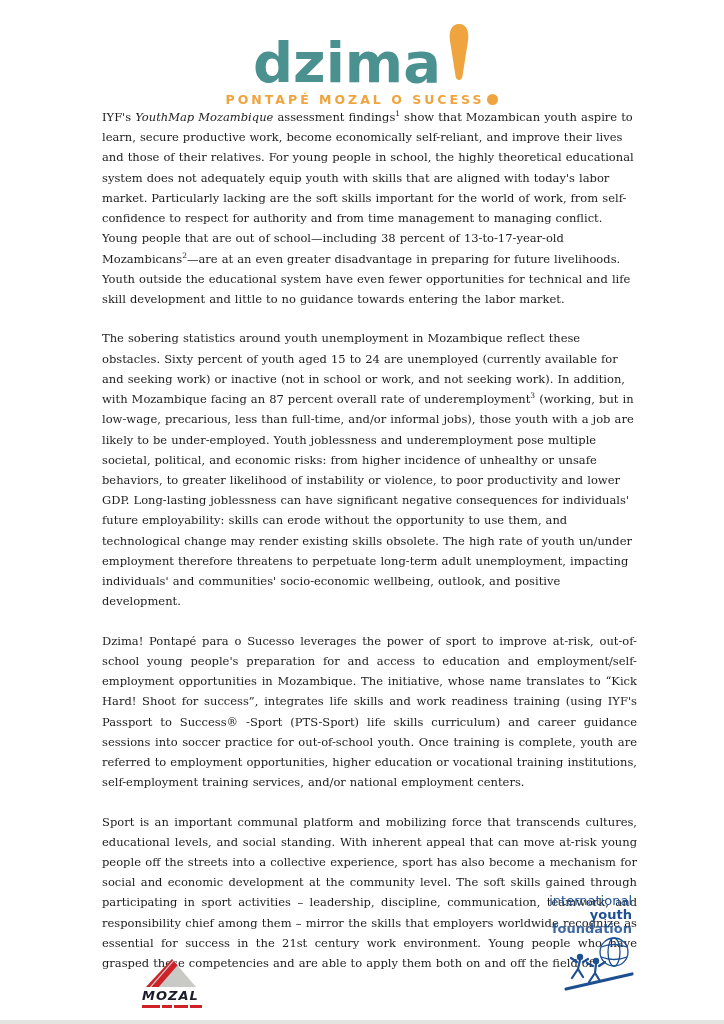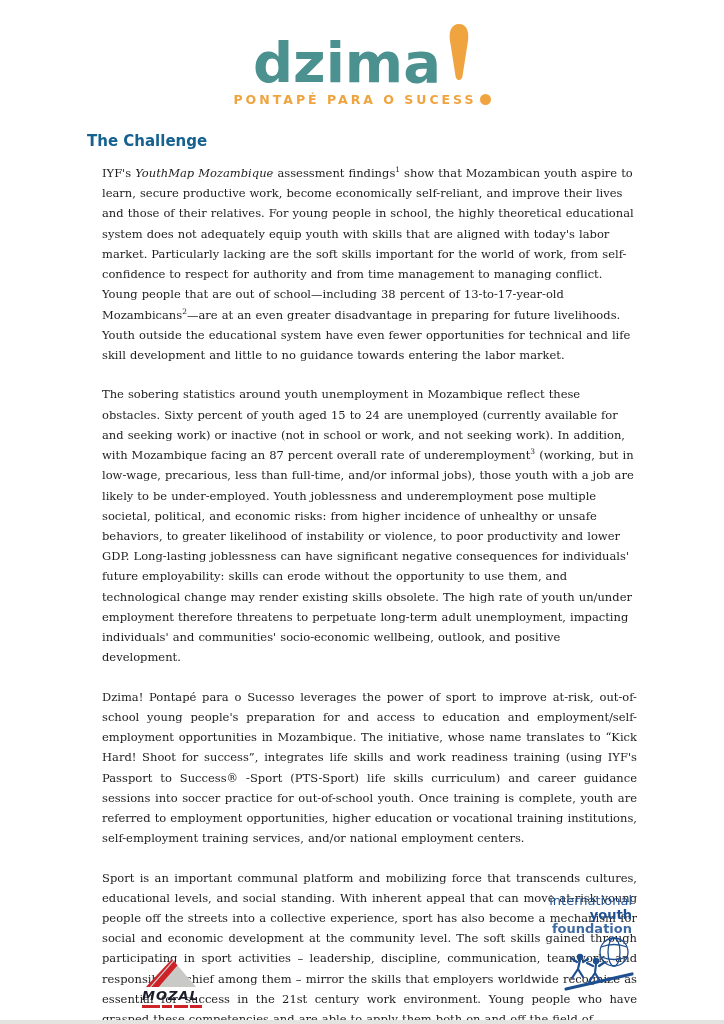--- a/index.html
+++ b/index.html
@@ -70,27 +70,26 @@
   <div class="logo-block">
     <div class="logo-row">
       <span class="wordmark">dzima</span>
       <span class="excl-tail">
         <svg width="24" height="62" viewBox="0 0 24 62" aria-hidden="true">
           <path d="M12 1 C20 1 23 9 20.5 21 L15.5 53 C14.8 58.5 9.2 58.5 8.5 53 L3.5 21 C1 9 4 1 12 1 Z" fill="#f0a43f"></path>
         </svg>
       </span>
     </div>
     <div class="tagline-row">
-      <span class="tagline">PONTAPÉ PARA O SUCESS</span>
+      <span class="tagline">PONTAPÉ MOZAL O SUCESS</span>
         <span class="tagline-dot"></span>
     </div>
   </div>
 
   <main class="content">
-      <h2 class="section-heading">The Challenge</h2>
       <p class="para"><span>IYF's </span><span class="em">YouthMap Mozambique</span><span> assessment findings</span><sup>1</sup><span> show that Mozambican youth aspire to learn, secure productive work, become economically self-reliant, and improve their lives and those of their relatives. For young people in school, the highly theoretical educational system does not adequately equip youth with skills that are aligned with today's labor market. Particularly lacking are the soft skills important for the world of work, from self-confidence to respect for authority and from time management to managing conflict. Young people that are out of school—including 38 percent of 13-to-17-year-old Mozambicans</span><sup>2</sup><span>—are at an even greater disadvantage in preparing for future livelihoods. Youth outside the educational system have even fewer opportunities for technical and life skill development and little to no guidance towards entering the labor market.</span></p>
       <p class="para"><span>The sobering statistics around youth unemployment in Mozambique reflect these obstacles. Sixty percent of youth aged 15 to 24 are unemployed (currently available for and seeking work) or inactive (not in school or work, and not seeking work). In addition, with Mozambique facing an 87 percent overall rate of underemployment</span><sup>3</sup><span> (working, but in low-wage, precarious, less than full-time, and/or informal jobs), those youth with a job are likely to be under-employed. Youth joblessness and underemployment pose multiple societal, political, and economic risks: from higher incidence of unhealthy or unsafe behaviors, to greater likelihood of instability or violence, to poor productivity and lower GDP. Long-lasting joblessness can have significant negative consequences for individuals' future employability: skills can erode without the opportunity to use them, and technological change may render existing skills obsolete. The high rate of youth un/under employment therefore threatens to perpetuate long-term adult unemployment, impacting individuals' and communities' socio-economic wellbeing, outlook, and positive development.</span></p>
       <p class="para justify"><span>Dzima! Pontapé para o Sucesso leverages the power of sport to improve at-risk, out-of-school young people's preparation for and access to education and employment/self-employment opportunities in Mozambique. The initiative, whose name translates to “Kick Hard! Shoot for success”, integrates life skills and work readiness training (using IYF's Passport to Success® -Sport (PTS-Sport) life skills curriculum) and career guidance sessions into soccer practice for out-of-school youth. Once training is complete, youth are referred to employment opportunities, higher education or vocational training institutions, self-employment training services, and/or national employment centers.</span></p>
       <p class="para justify"><span>Sport is an important communal platform and mobilizing force that transcends cultures, educational levels, and social standing. With inherent appeal that can move at-risk young people off the streets into a collective experience, sport has also become a mechanism for social and economic development at the community level. The soft skills gained through participating in sport activities – leadership, discipline, communication, teamwork, and responsibility chief among them – mirror the skills that employers worldwide recognize as essential for success in the 21st century work environment. Young people who have grasped these competencies and are able to apply them both on and off the field of</span></p>
     </main>
 
   <div class="footer-logo mozal">
     <svg width="86" height="54" viewBox="0 0 86 54" aria-hidden="true">
       <defs>
           <clipPath id="mozTri">

